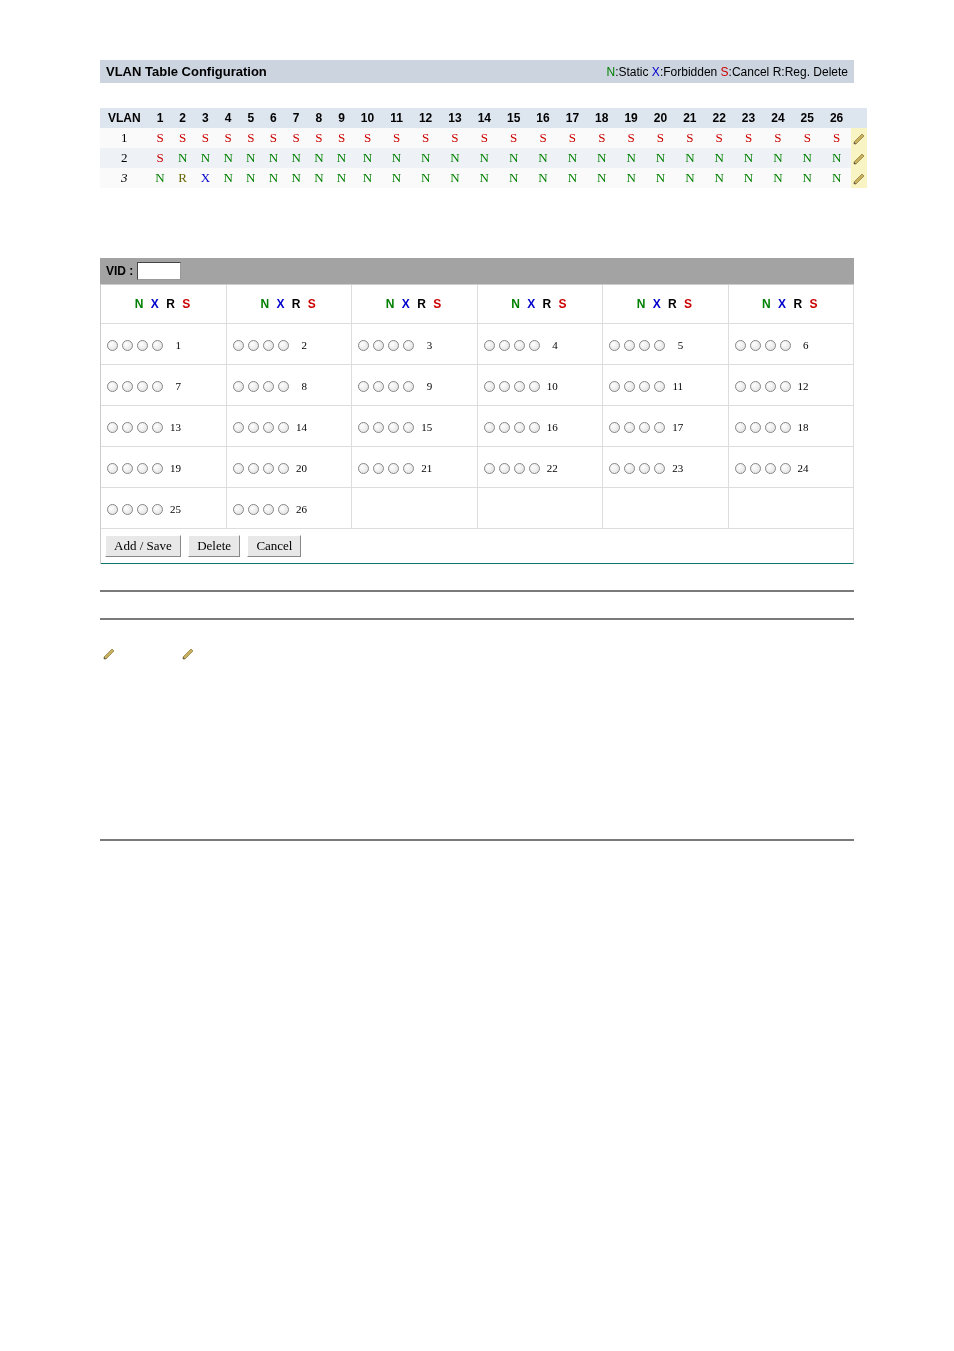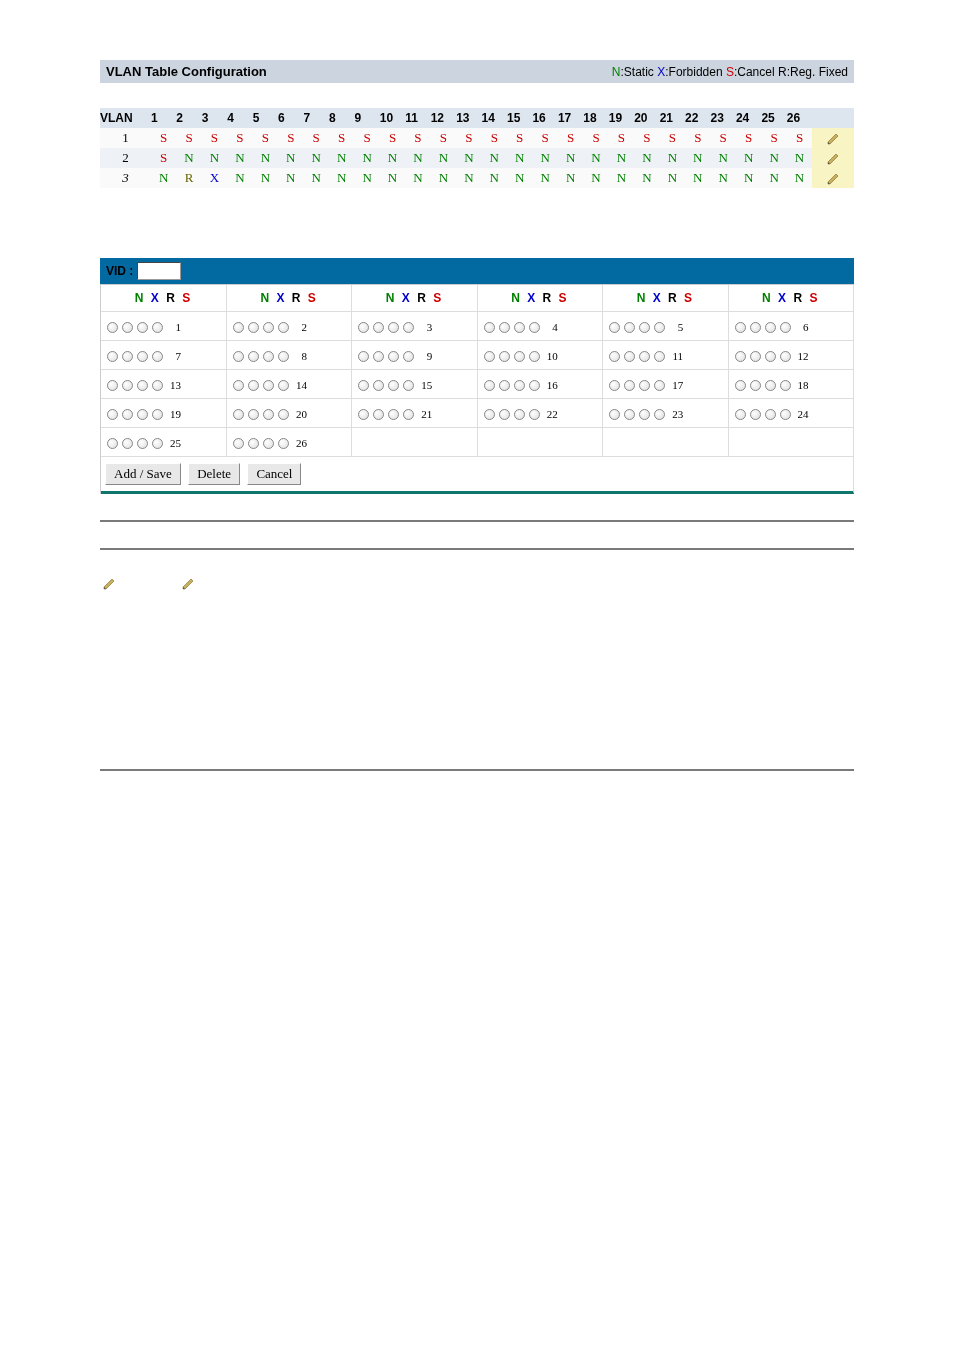--- a/index.html
+++ b/index.html
@@ -36,22 +36,22 @@
   .legend .R { color: #000; }
   .vlan-table {
     border-collapse: collapse;
     width: 100%;
     margin-top: 25px;
     font-size: 12px;
   }
   .vlan-table th {
     background: #dde5ee;
     font-weight: bold;
-    padding: 3px 0;
-    text-align: left;
+    padding: 3px 8px;
+    text-align: right;
     width: 22px;
   }
   .vlan-table th.vlan-col { width: 44px; }
   .vlan-table th.edit-col { width: 36px; background: #dde5ee; }
   .vlan-table td {
     text-align: center;
     padding: 2px 0;
     font-family: "Times New Roman", serif;
     font-size: 13px;
   }
@@ -68,21 +68,21 @@
   }
   .pencil-icon {
     display: inline-block;
     width: 14px;
     height: 14px;
     vertical-align: middle;
   }
   .pencil-icon svg { display: block; }
 
   .vid-bar {
-    background: #0369a1;
+    background: #a3a3a3;
     padding: 4px 6px;
     margin-top: 70px;
     font-weight: bold;
     font-size: 12px;
     display: flex;
     align-items: center;
   }
   .vid-bar input {
     margin-left: 4px;
     width: 44px;
@@ -97,21 +97,21 @@
   }
   .port-grid {
     border-collapse: collapse;
     width: 100%;
     table-layout: fixed;
     font-size: 12px;
   }
   .port-grid td, .port-grid th {
     border-right: 1px solid #ddd;
     border-bottom: 1px solid #ddd;
-    padding: 6px 4px;
+    padding: 12px 4px;
     vertical-align: middle;
   }
   .port-grid th {
     background: #fff;
     font-weight: bold;
     font-size: 12px;
     text-align: center;
     letter-spacing: 2px;
     font-family: Arial, sans-serif;
   }
@@ -139,21 +139,21 @@
     display: inline-block;
     min-width: 14px;
     text-align: right;
     vertical-align: middle;
     margin-left: 2px;
     font-size: 11px;
   }
   .btn-row {
     padding: 6px 4px;
     border-right: 1px solid #ddd;
-    border-bottom: 3px solid #0f766e;
+    border-bottom: 1px solid #0f766e;
   }
   .btn {
     font-family: "Times New Roman", serif;
     font-size: 13px;
     padding: 2px 8px;
     margin-right: 4px;
     background: #e8e8e8;
     border: 1px solid #888;
     border-top-color: #fff;
     border-left-color: #fff;
@@ -183,21 +183,21 @@
 <body>
 
 <div class="page">
 
   <div class="title-bar">
     <span class="title">VLAN Table Configuration</span>
     <span class="legend">
       <span class="N">N</span><span>:Static </span>
       <span class="X">X</span><span>:Forbidden </span>
       <span class="S">S</span><span>:Cancel </span>
-      <span class="R">R</span><span>:Reg. Fixed</span>
+      <span class="R">R</span><span>:Reg. Delete</span>
     </span>
   </div>
 
   <table class="vlan-table">
     <thead>
       <tr id="vlan-head-row">
           <th class="vlan-col">VLAN</th>
           <th>1</th>
           <th>2</th>
           <th>3</th>

